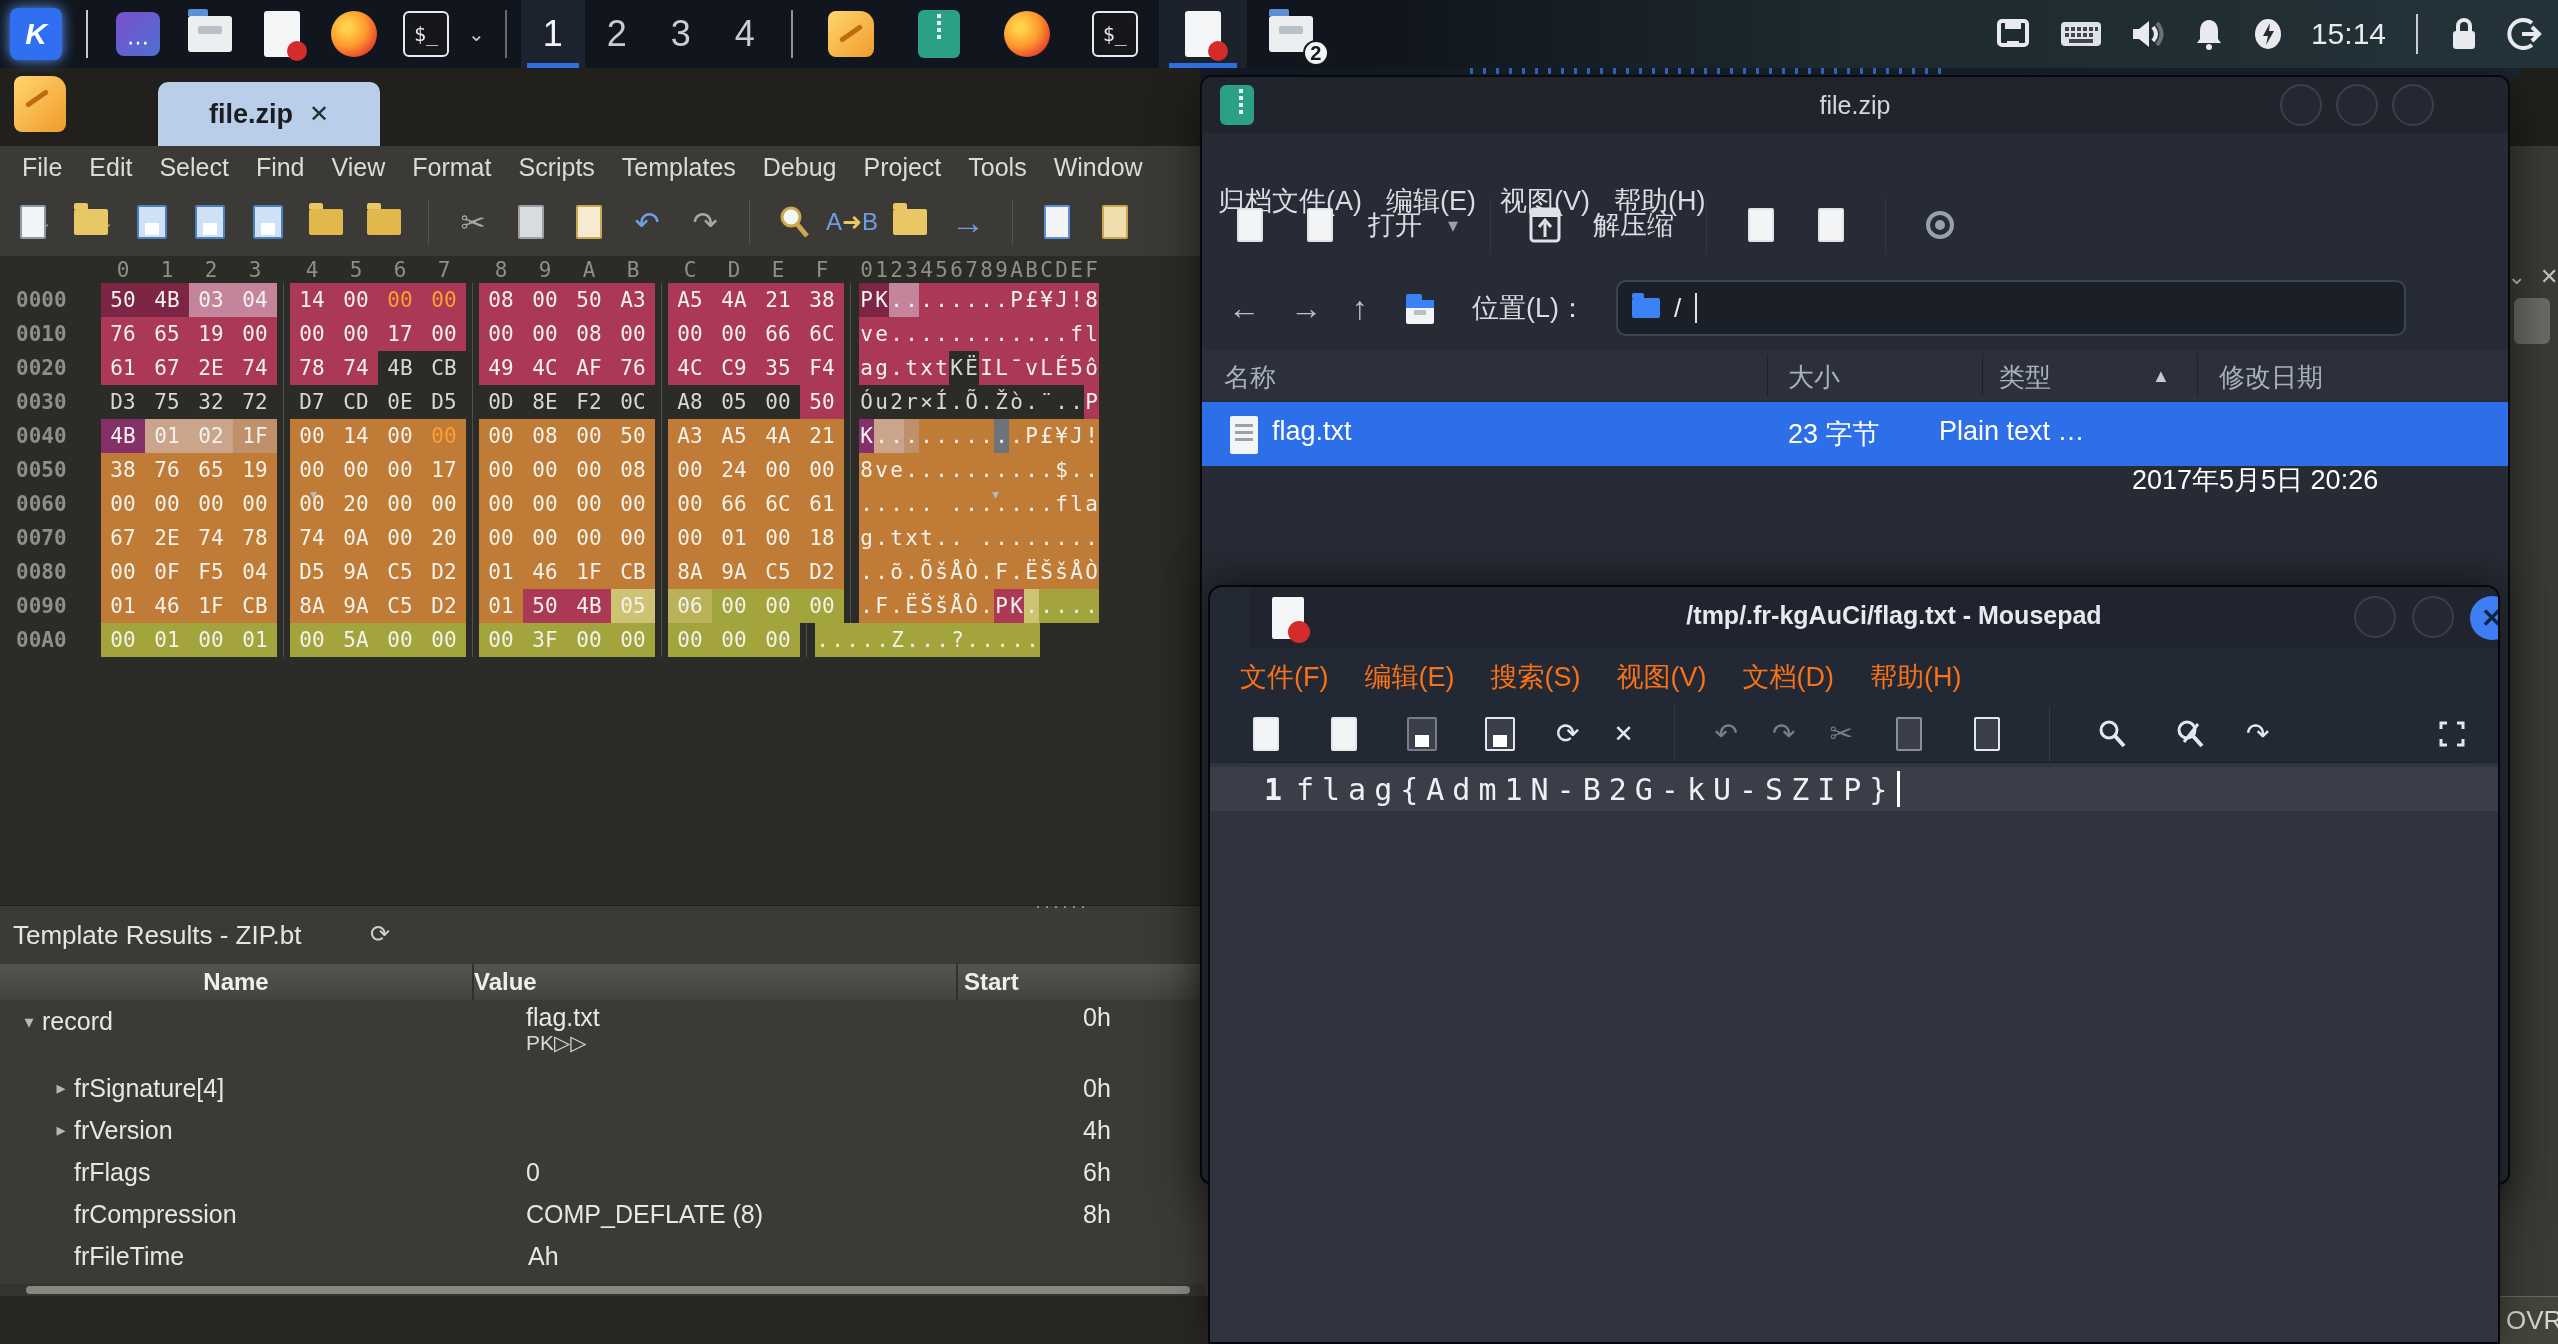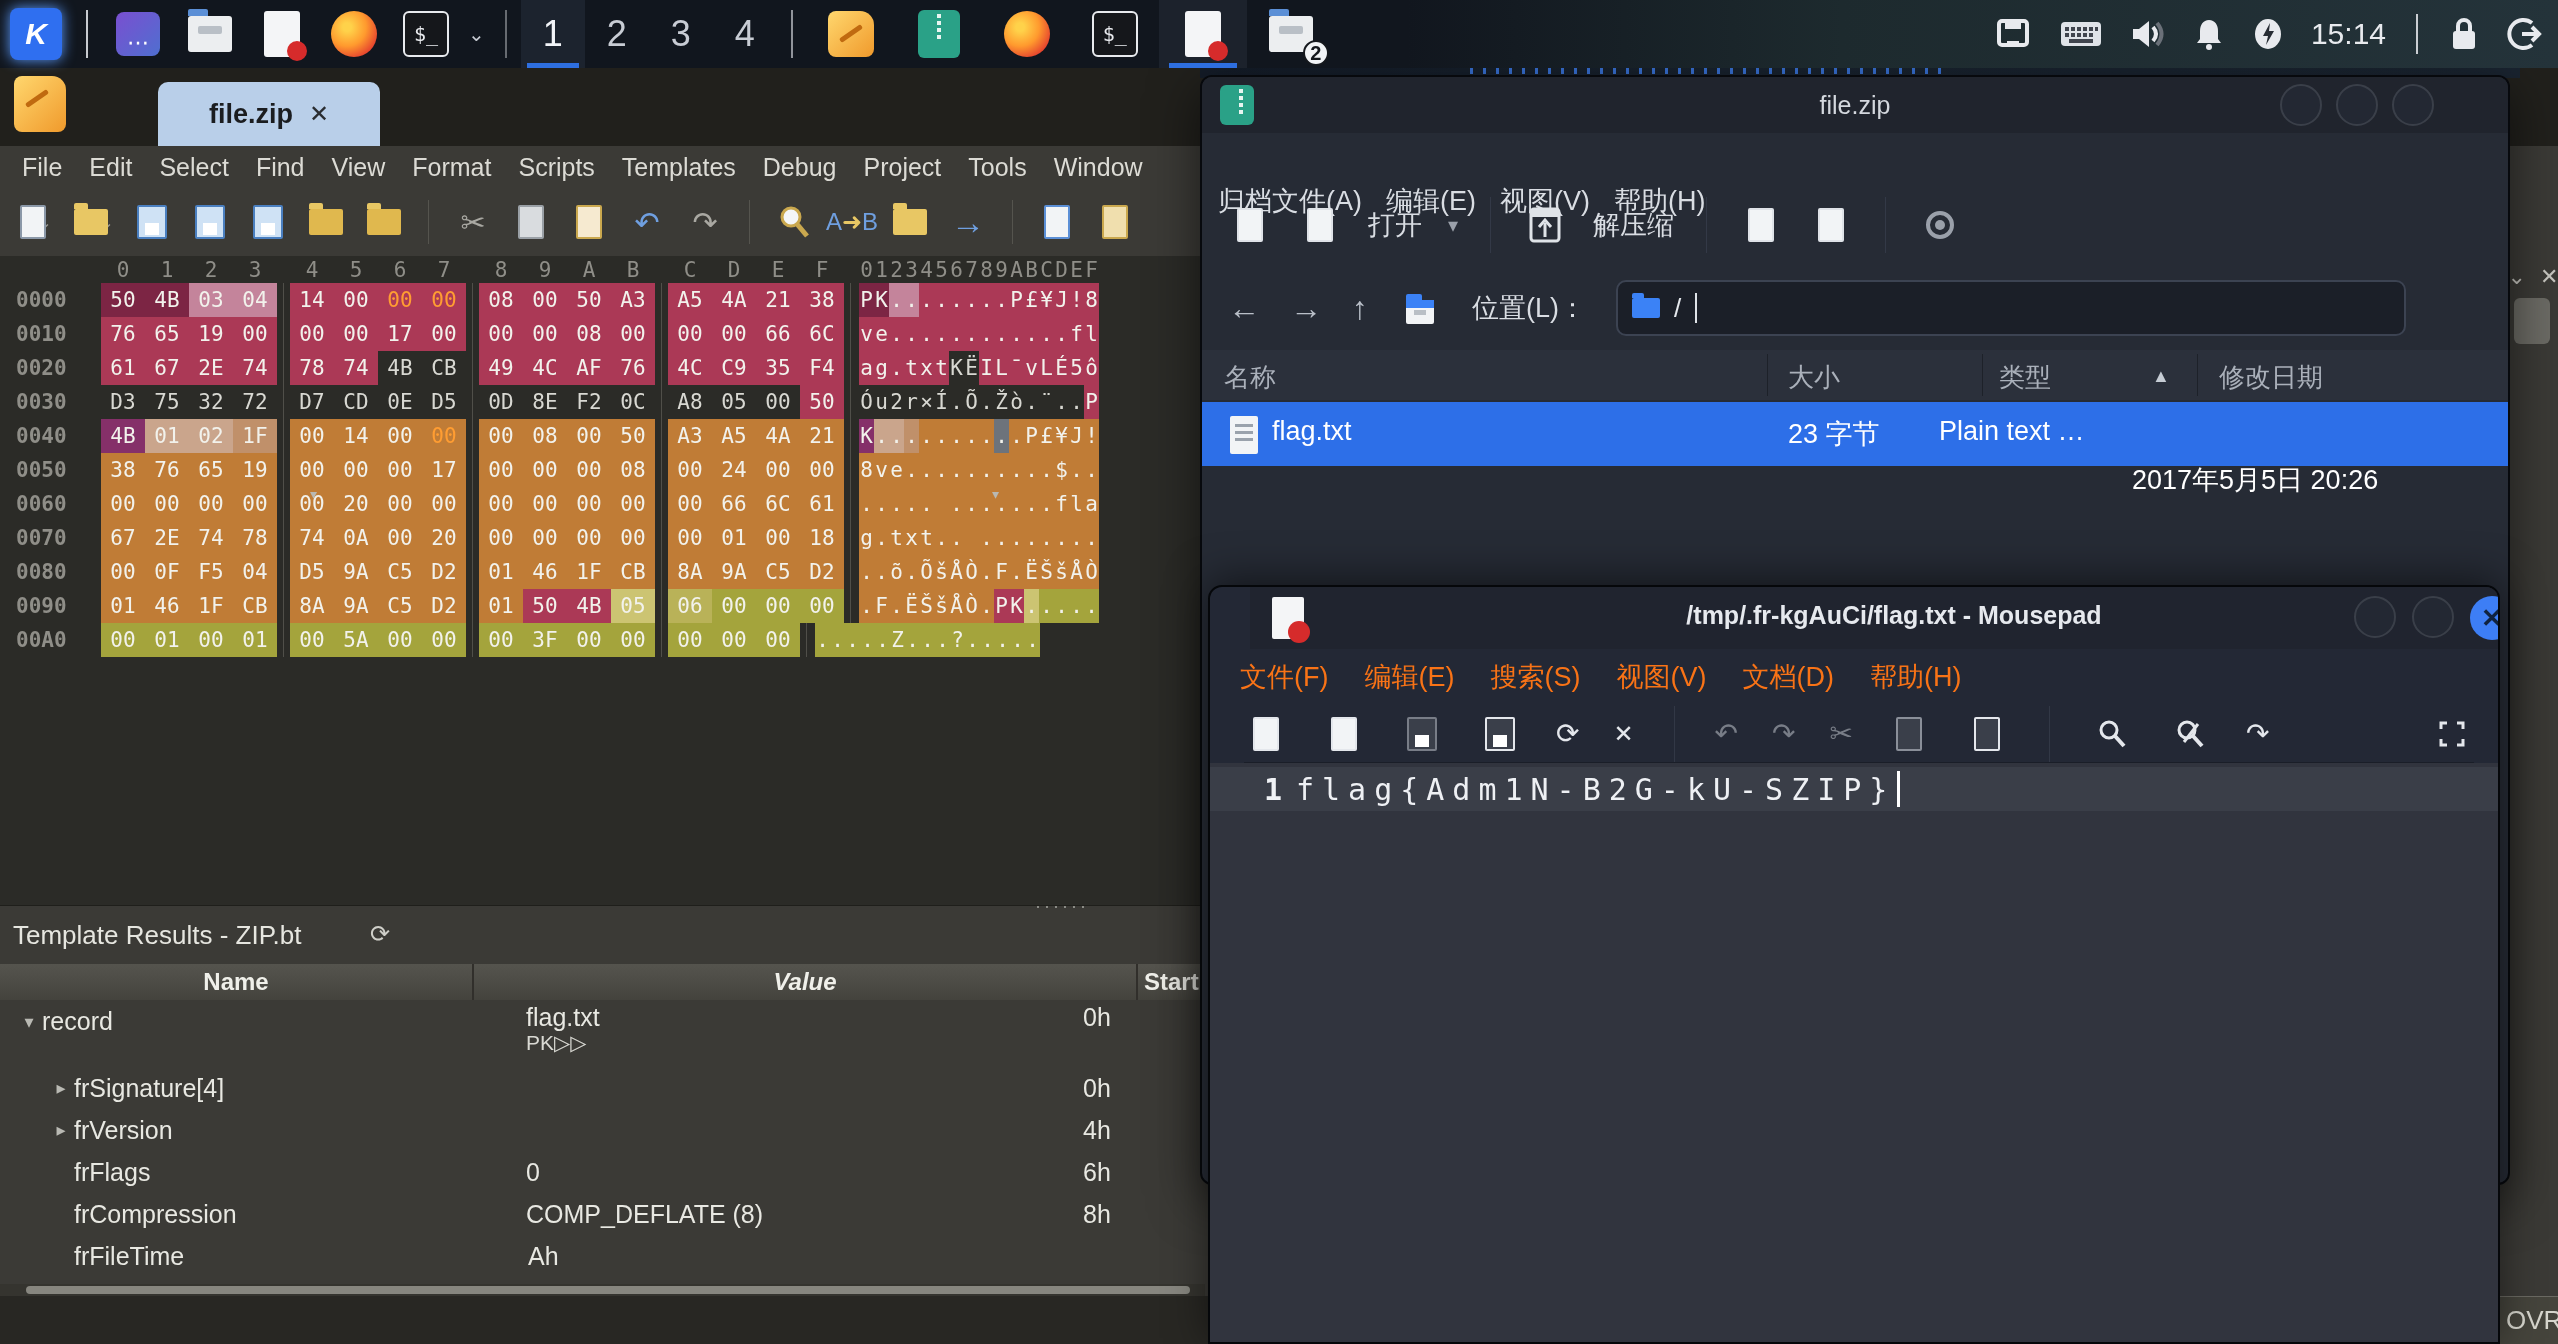--- a/index.html
+++ b/index.html
@@ -47,21 +47,21 @@
   .c-ol1{background:#ccc472} .c-ol2{background:#b9b258} .c-gr{background:#6d737b}
   .c-n{color:#d8d8d2}
 
   
   .tpanel { position:absolute; left:0; top:905px; width:1208px; height:439px; background:#3b3a36; border-top:1px solid #1f1f1b; }
   .splitdots { position:absolute; left:1035px; top:-10px; color:#9a9a94; font-size:18px; letter-spacing:3px; }
   .ttitle { position:absolute; left:13px; top:14px; color:#e6e6e0; font-size:26px; }
   .trefresh { position:absolute; left:370px; top:14px; color:#cfcfc9; font-size:24px; }
   .thead { position:absolute; left:0; top:58px; width:1208px; height:36px; background:linear-gradient(#55544e,#44433d); display:flex; font-weight:bold; font-size:24px; color:#f0f0ea; }
   .thead .c1 { width:474px; text-align:center; border-right:2px solid #312f2b; line-height:36px; }
-  .thead .c2 { width:664px; text-align:center; border-right:2px solid #312f2b; line-height:36px;font-style:italic; }
+  .thead .c2 { width:484px; border-right:2px solid #312f2b; line-height:36px; }
   .thead .c3 { padding-left:6px; line-height:36px; }
   .trows { position:absolute; left:0; top:97px; width:1208px; }
   .trow { display:flex; font-size:25px; color:#e8e8e2; height:42px; align-items:center; }
   .trow.tall { height:64px; align-items:flex-start; }
   .trow .nm { width:522px; display:flex; align-items:center; }
   .trow.tall .nm { padding-top:4px; }
   .trow .ar { width:26px; color:#b9b9b3; font-size:18px; text-align:center; }
   .trow .vl { width:555px; padding-left:4px; }
   .trow .vl .v2 { font-size:21px; color:#d9d9d3; line-height:22px; }
   .trow .st { padding-left:6px; }

